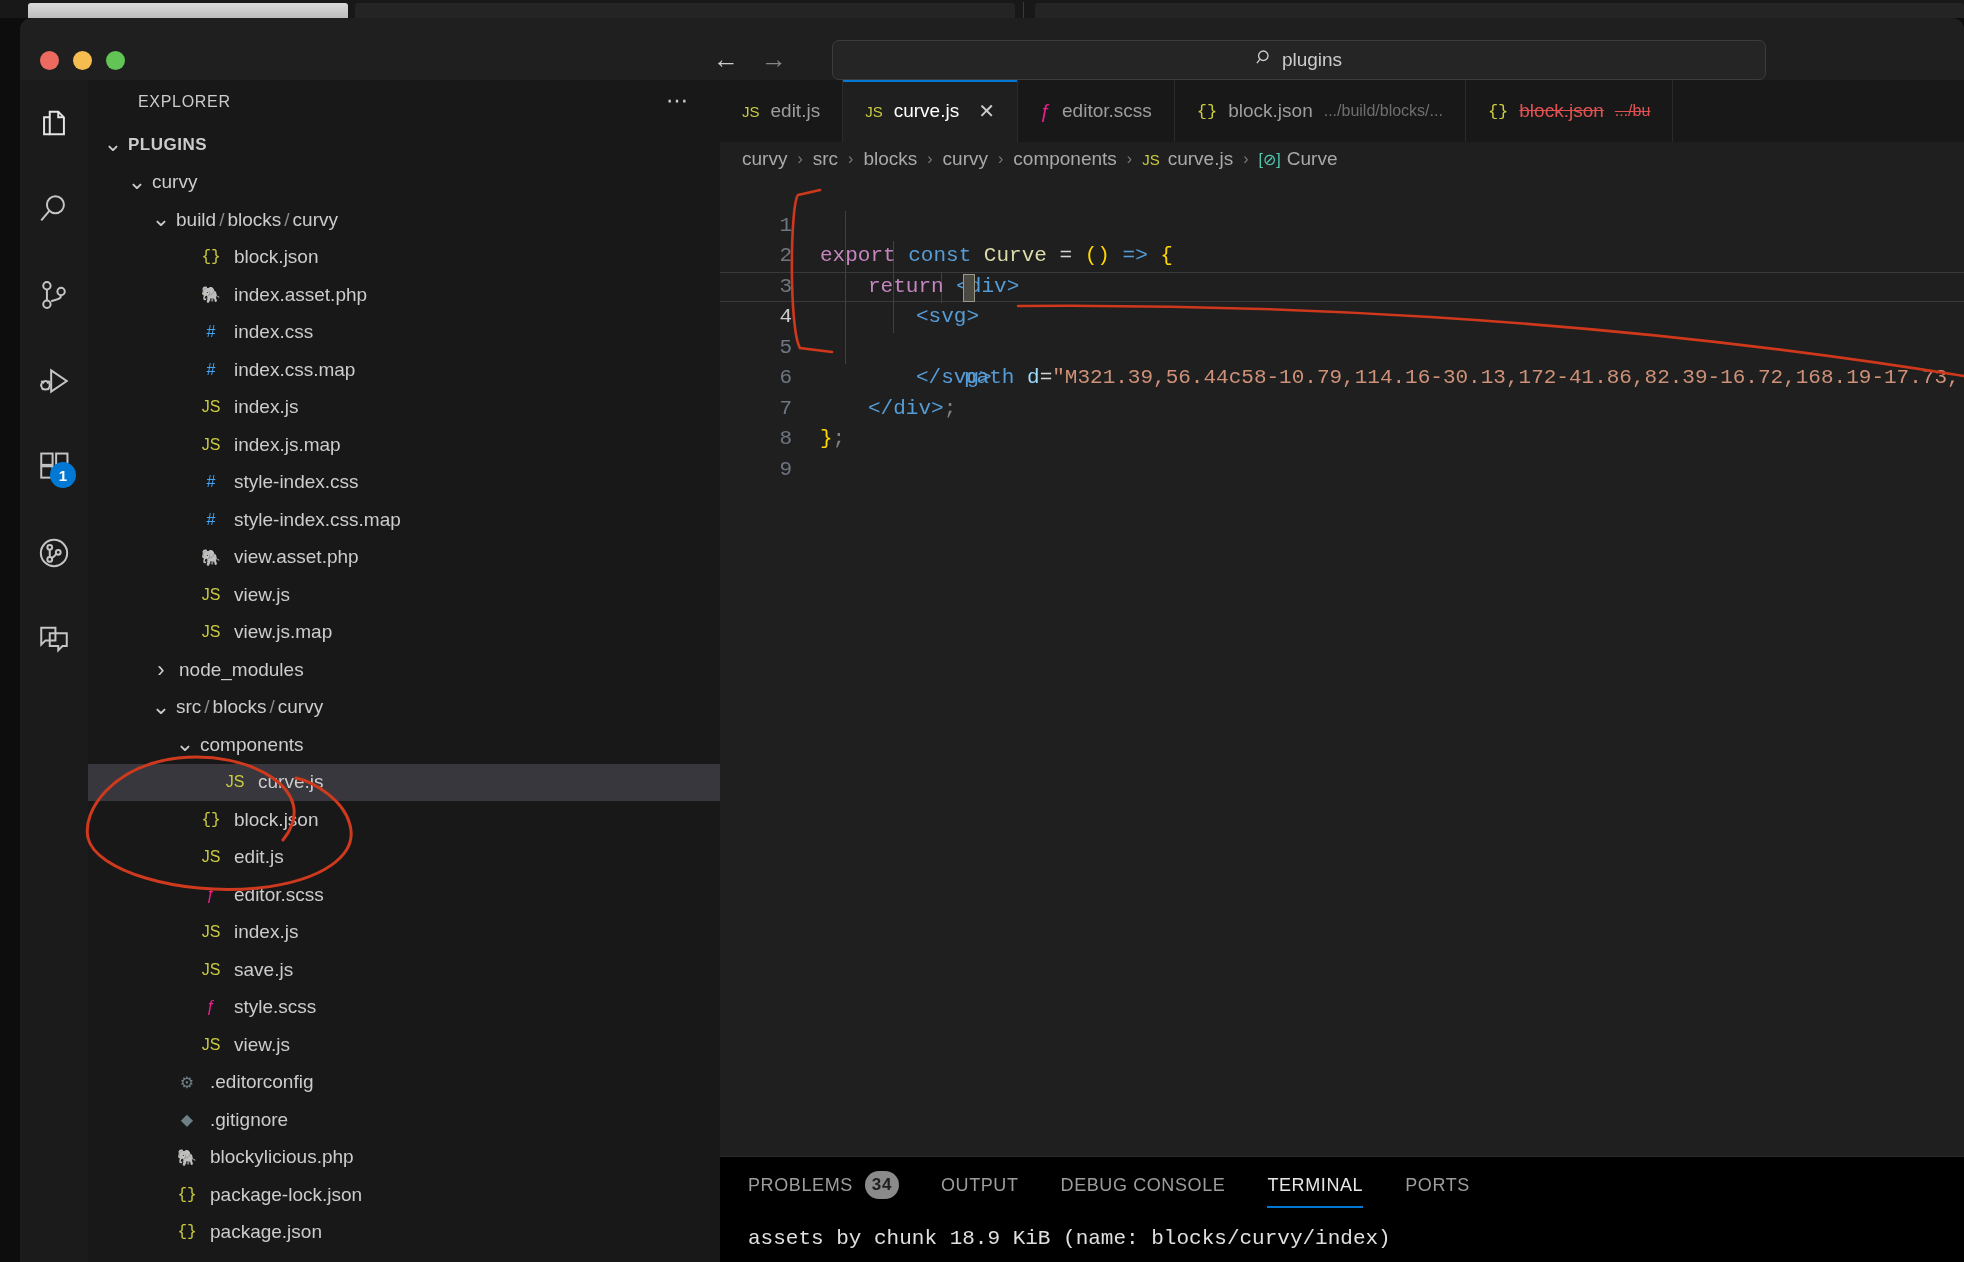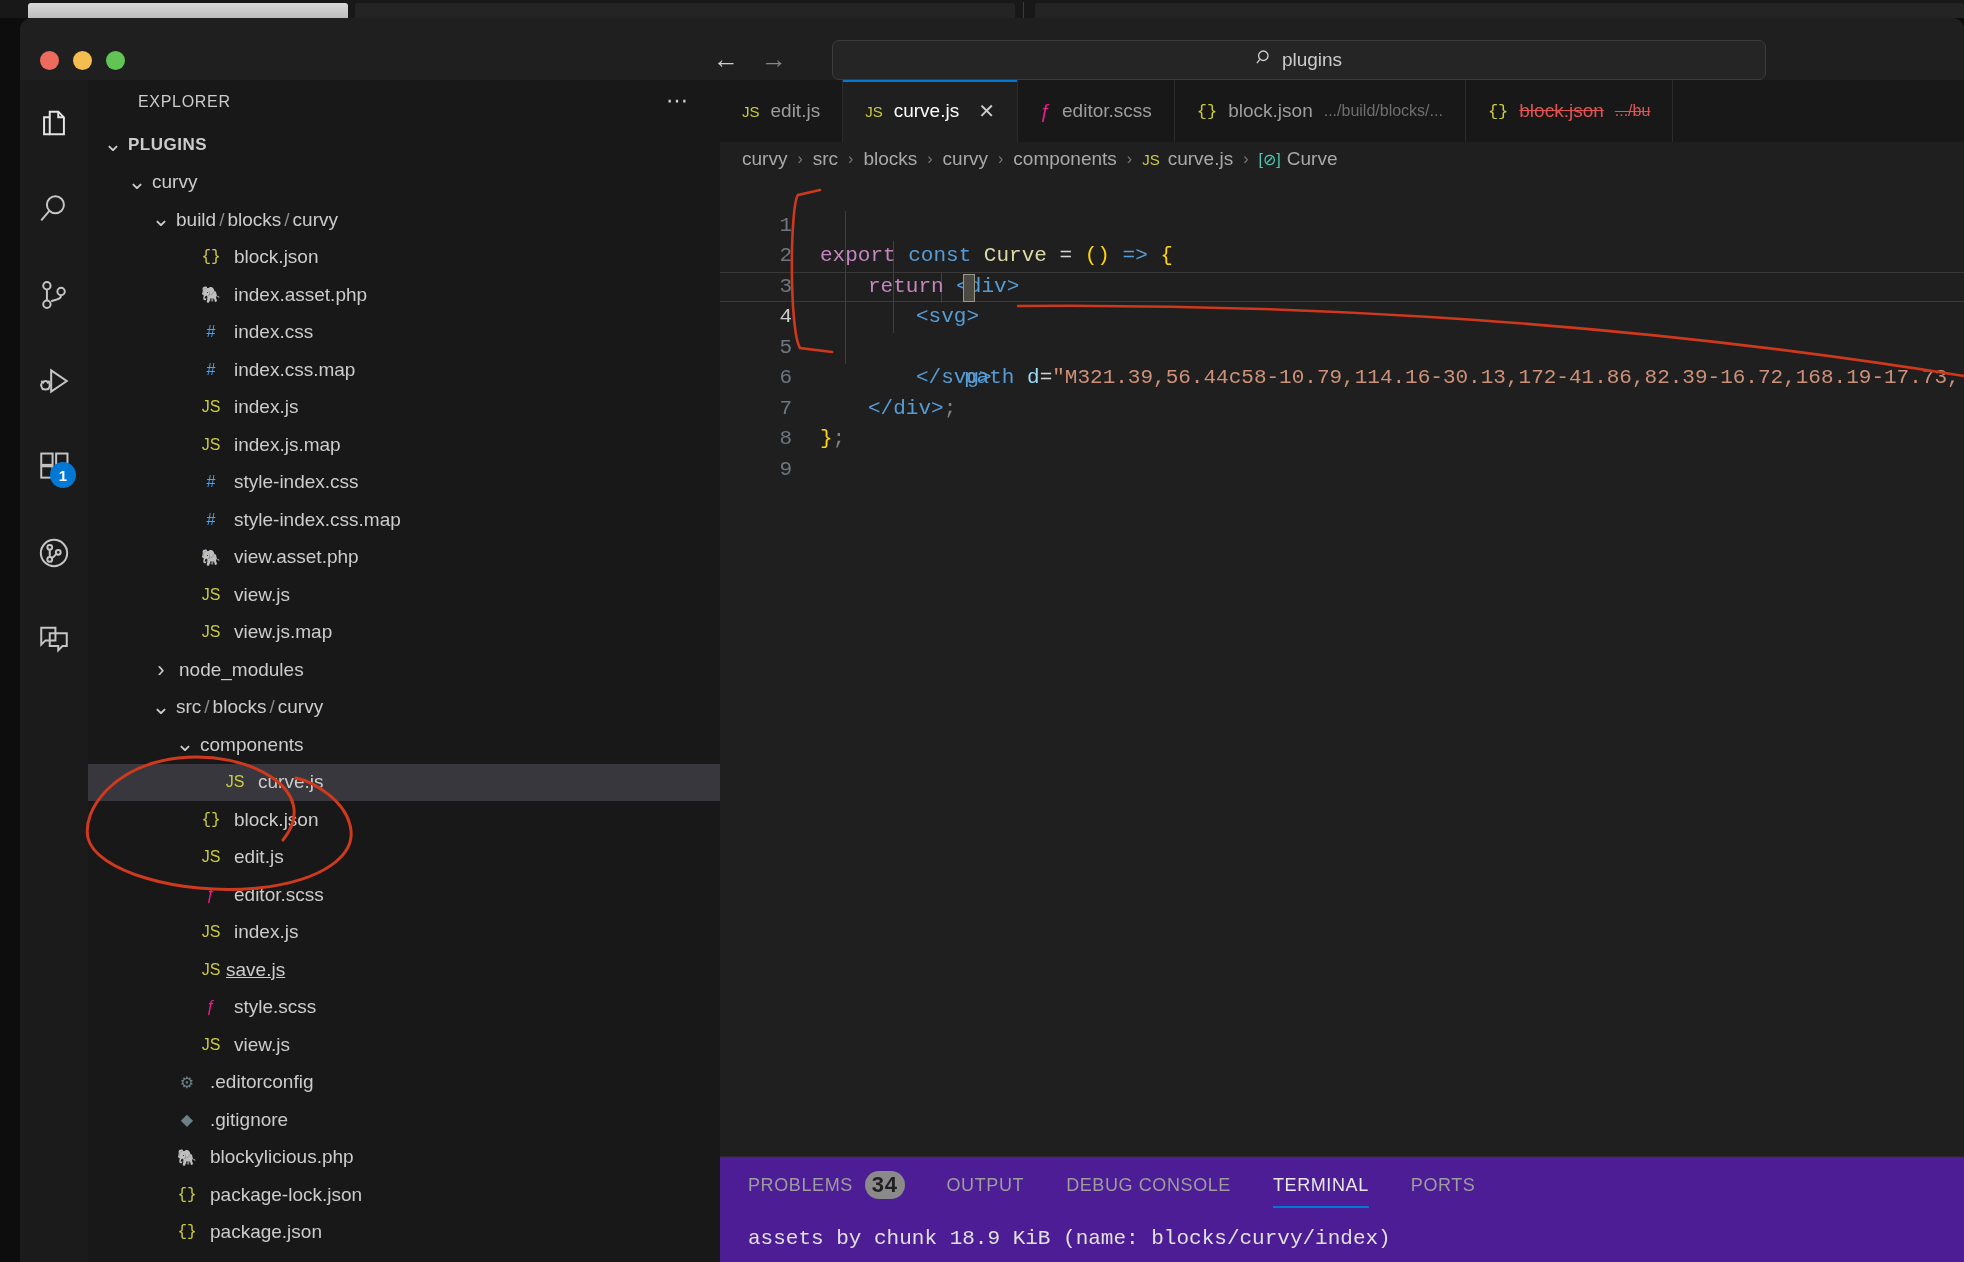--- a/index.html
+++ b/index.html
@@ -119,28 +119,28 @@
     border-top: 1px solid #3a3a3a; border-bottom: 1px solid #3a3a3a; }
   .ind-guide { position: absolute; width: 1px; background: #404040; }
   .cursor-box { position: absolute; width: 12px; height: 28px; border: 1px solid #9a9a8a; background: #4a4a42; }
 
   .annotation { position: absolute; width: 100%; text-align: center; color: #f03c20;
     font-size: 49px; line-height: 64px; left: 0; top: 555px; }
 
   .hscroll { position: absolute; left: 85px; bottom: 42px; width: 725px; height: 18px; background: #4a4a4a; cursor: pointer; }
 
   
-  .panel { position: absolute; left: 0; bottom: 0; width: 1244px; height: 106px; background: #4c1d95; border-top: 1px solid #2b2b2b; }
+  .panel { position: absolute; left: 0; bottom: 0; width: 1244px; height: 106px; background: #000000; border-top: 1px solid #2b2b2b; }
   .panel-tabs { position: absolute; top: 14px; left: 28px; display: flex; align-items: center; gap: 42px; }
   .ptab { position: relative; display: flex; align-items: center; gap: 12px; color: #9d9d9d;
     font-size: 18px; letter-spacing: 0.6px; padding-bottom: 12px; cursor: pointer; }
   .ptab.active { color: #e7e7e7; }
   .ptab.active::after { content: ""; position: absolute; left: 0; right: 0; bottom: 0; height: 2px; background: #0078d4; }
   .pbadge { min-width: 32px; height: 28px; padding: 12px 7px; border-radius: 14px; background: #8a8a8a;
-    color: #1f1f1f; font-size: 22px; font-weight: bold; display: flex; align-items: center; justify-content: center; }
+    color: #1f1f1f; font-size: 17px; font-weight: bold; display: flex; align-items: center; justify-content: center; }
   .term-line { position: absolute; top: 70px; left: 28px; color: #e0e0e0;
     font-family: "Liberation Mono", monospace; font-size: 21px; }
 
   svg.annot { position: absolute; pointer-events: none; overflow: visible; }
 </style>
 </head>
 <body>
 
 <div id="root">
 
@@ -363,21 +363,21 @@
           <div class="row">
             <span style="width: 86px; flex: 0 0 auto;"></span>
             <span class="chev"></span>
             <span class="icon icon-js">JS</span>
             <span class="label" style="margin-left: 8px;">index.js</span>
           </div>
           <div class="row">
             <span style="width: 86px; flex: 0 0 auto;"></span>
             <span class="chev"></span>
             <span class="icon icon-js">JS</span>
-            <span class="label" style=" text-decoration: underline;">save.js</span>
+            <span class="label" style="margin-left: 8px;">save.js</span>
           </div>
           <div class="row">
             <span style="width: 86px; flex: 0 0 auto;"></span>
             <span class="chev"></span>
             <span class="icon icon-scss">ƒ</span>
             <span class="label" style="margin-left: 8px;">style.scss</span>
           </div>
           <div class="row">
             <span style="width: 86px; flex: 0 0 auto;"></span>
             <span class="chev"></span>

